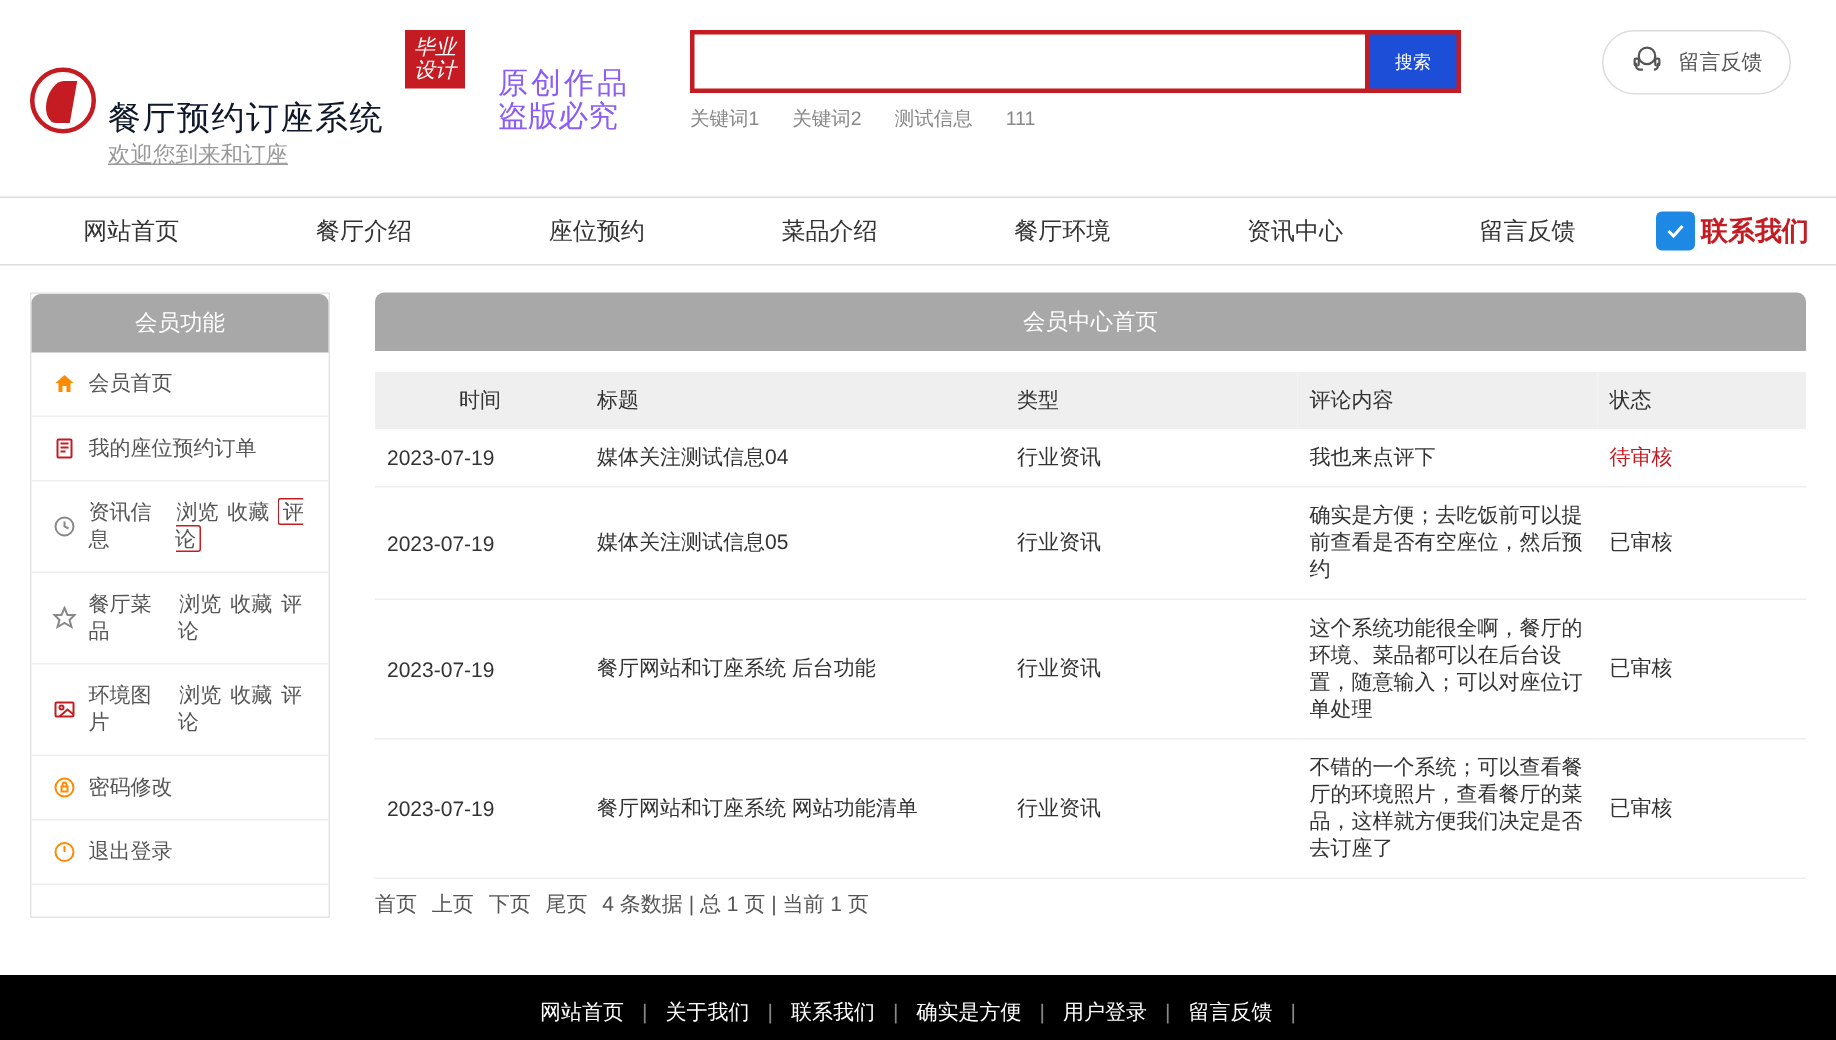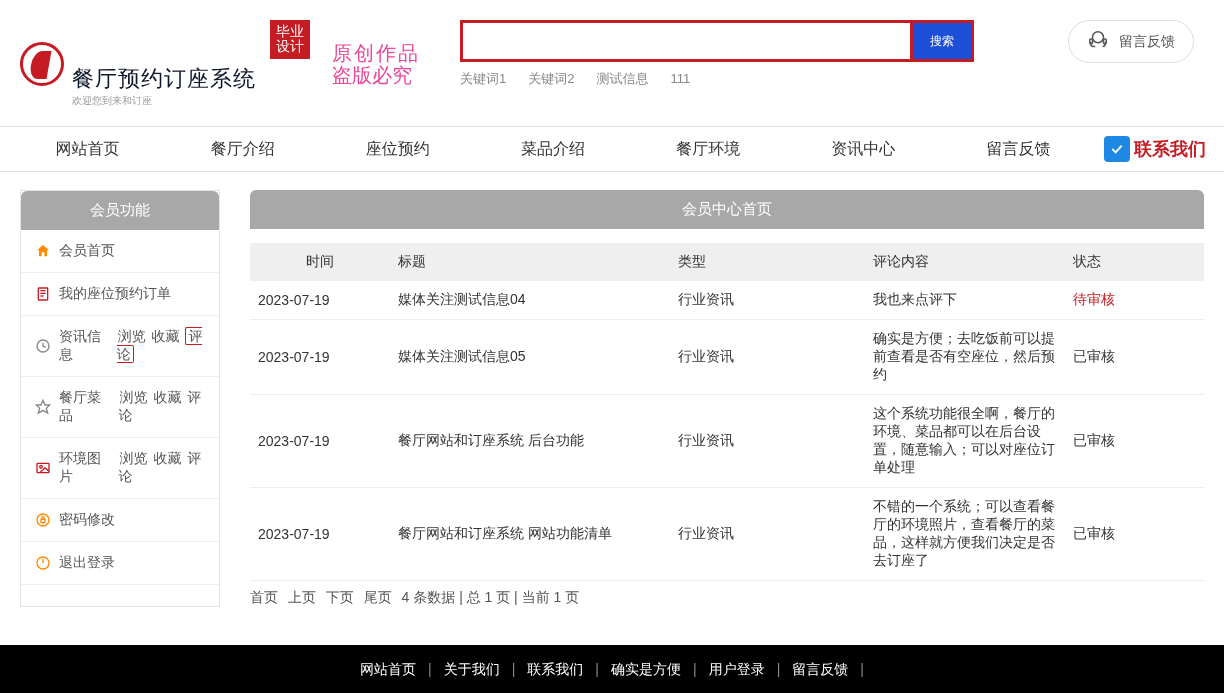--- a/index.html
+++ b/index.html
@@ -6,23 +6,23 @@
   body { font-family: "Microsoft YaHei", Arial, sans-serif; font-size: 14px; color: #333; background: #fff; width: 1224px; }
   a { text-decoration: none; color: inherit; }
 
   
   .header { display: flex; align-items: flex-start; padding: 20px 20px 0 20px; }
   .logo-block { display: flex; align-items: center; gap: 8px; }
   .logo-icon { width: 44px; height: 44px; border-radius: 50%; border: 3px solid #c51c23; position: relative; }
   .logo-icon::before { content:""; position:absolute; left:8px; top:6px; width:18px; height:28px; background:#c51c23; border-radius:50% 0 0 50%; transform:skewX(-10deg);}
   .logo-text { display:flex; flex-direction:column; }
   .app-title { font-size: 22px; font-weight: normal; color: #0f172a; letter-spacing: 1px; margin-top: 44px; }
-  .app-sub   { font-size: 10px; color: #999; }
+  .app-sub   { font-size: 15px; color: #999; text-decoration: underline; }
   .badge-red { background:#c51c23; color:#fff; font-size:14px; padding:4px 6px; line-height:1.1; margin-left:6px; align-self:flex-start;}
-  .calligraphy { font-family: "STKaiti","KaiTi",serif; font-size:20px; color:#ec4899; margin-left:14px; line-height:1.1; }
+  .calligraphy { font-family: "STKaiti","KaiTi",serif; font-size:20px; color:#8b5cf6; margin-left:14px; line-height:1.1; }
   .calligraphy div:first-child{letter-spacing:2px;}
   .search-area { margin-left: 40px; flex: 0 0 auto; }
   .search-row { display:flex; }
   .search-input { width: 450px; height: 42px; border: 3px solid #c51c23; border-right:none; padding: 0 10px; font-size:16px; outline:none;}
   .search-btn { width: 64px; height: 42px; background:#1d4ed8; color:#fff; border:3px solid #c51c23; font-size:12px; cursor:pointer;}
   .keywords { margin-top:8px; color:#888; font-size:13px;}
   .keywords span{ margin-right:22px; cursor:pointer;}
   .feedback-pill { margin-left:auto; margin-right:10px; border:1px solid #ddd; border-radius:22px; padding:8px 18px; display:flex; align-items:center; gap:10px; color:#555;}
   .feedback-pill svg{width:22px;height:22px;}
 
@@ -64,21 +64,21 @@
 </head>
 <body>
 
 <div class="header">
   <div class="logo-block">
     <div class="logo-icon"></div>
     <div class="logo-text">
       <div class="app-title">餐厅预约订座系统</div>
       <div class="app-sub">欢迎您到来和订座</div>
     </div>
-    <div class="badge-red" style="white-space:pre;">毕业
+    <div class="badge-red" style="white-space:pre;font-style:italic;">毕业
 设计</div>
     <div class="calligraphy">
       <div>原创作品</div>
       <div>盗版必究</div>
     </div>
   </div>
 
   <div class="search-area">
     <div class="search-row">
       <input class="search-input" style="">

